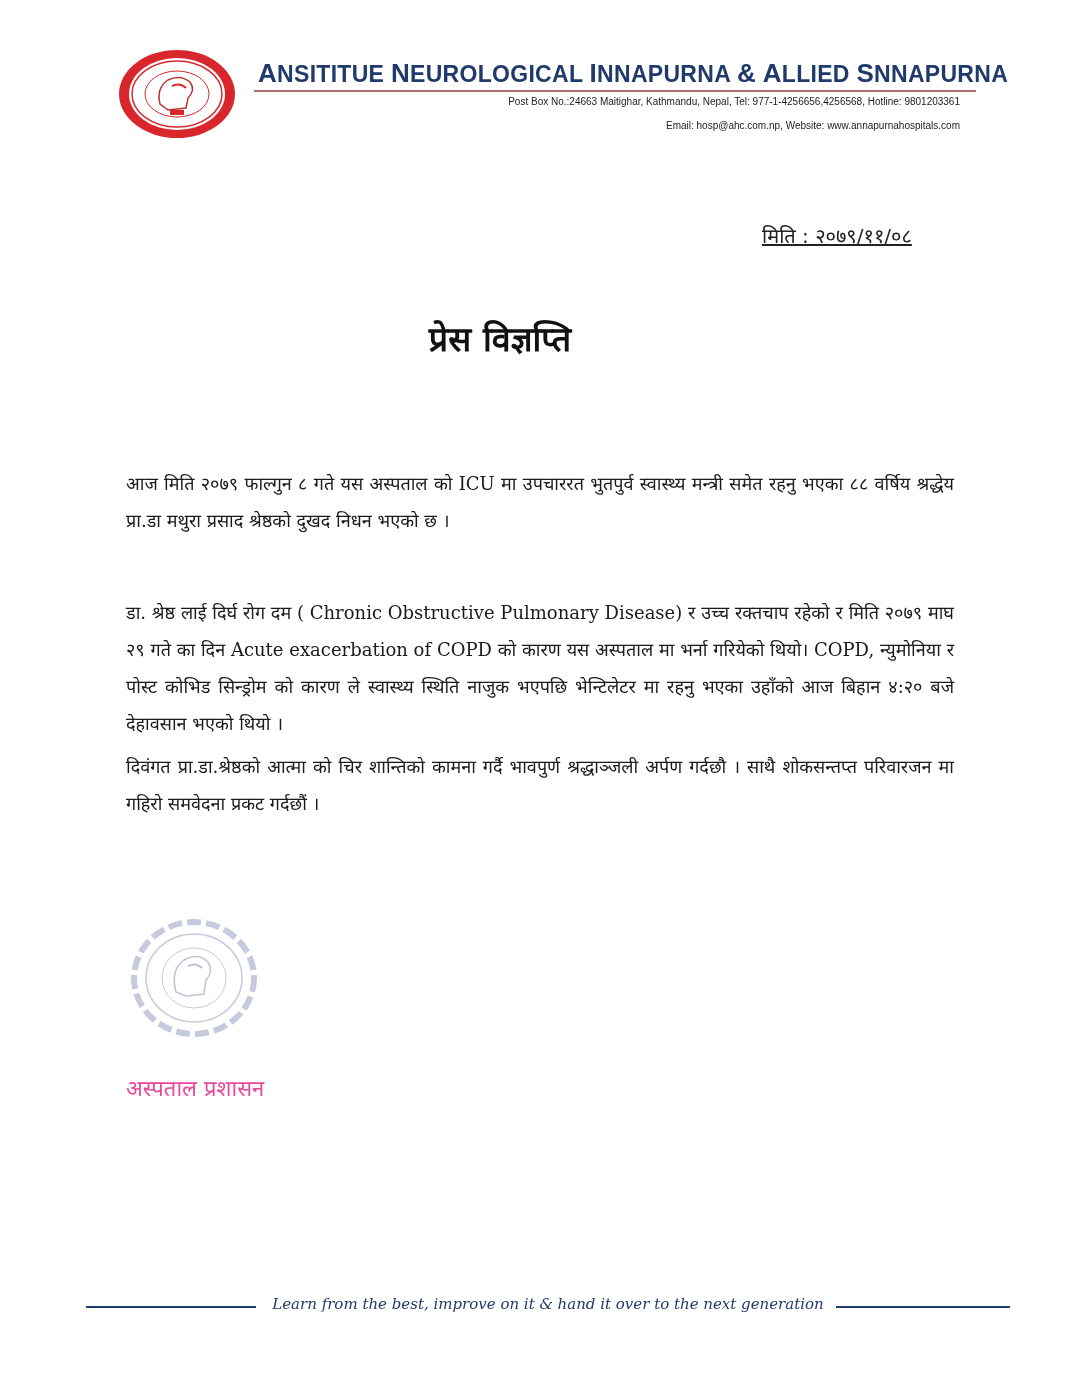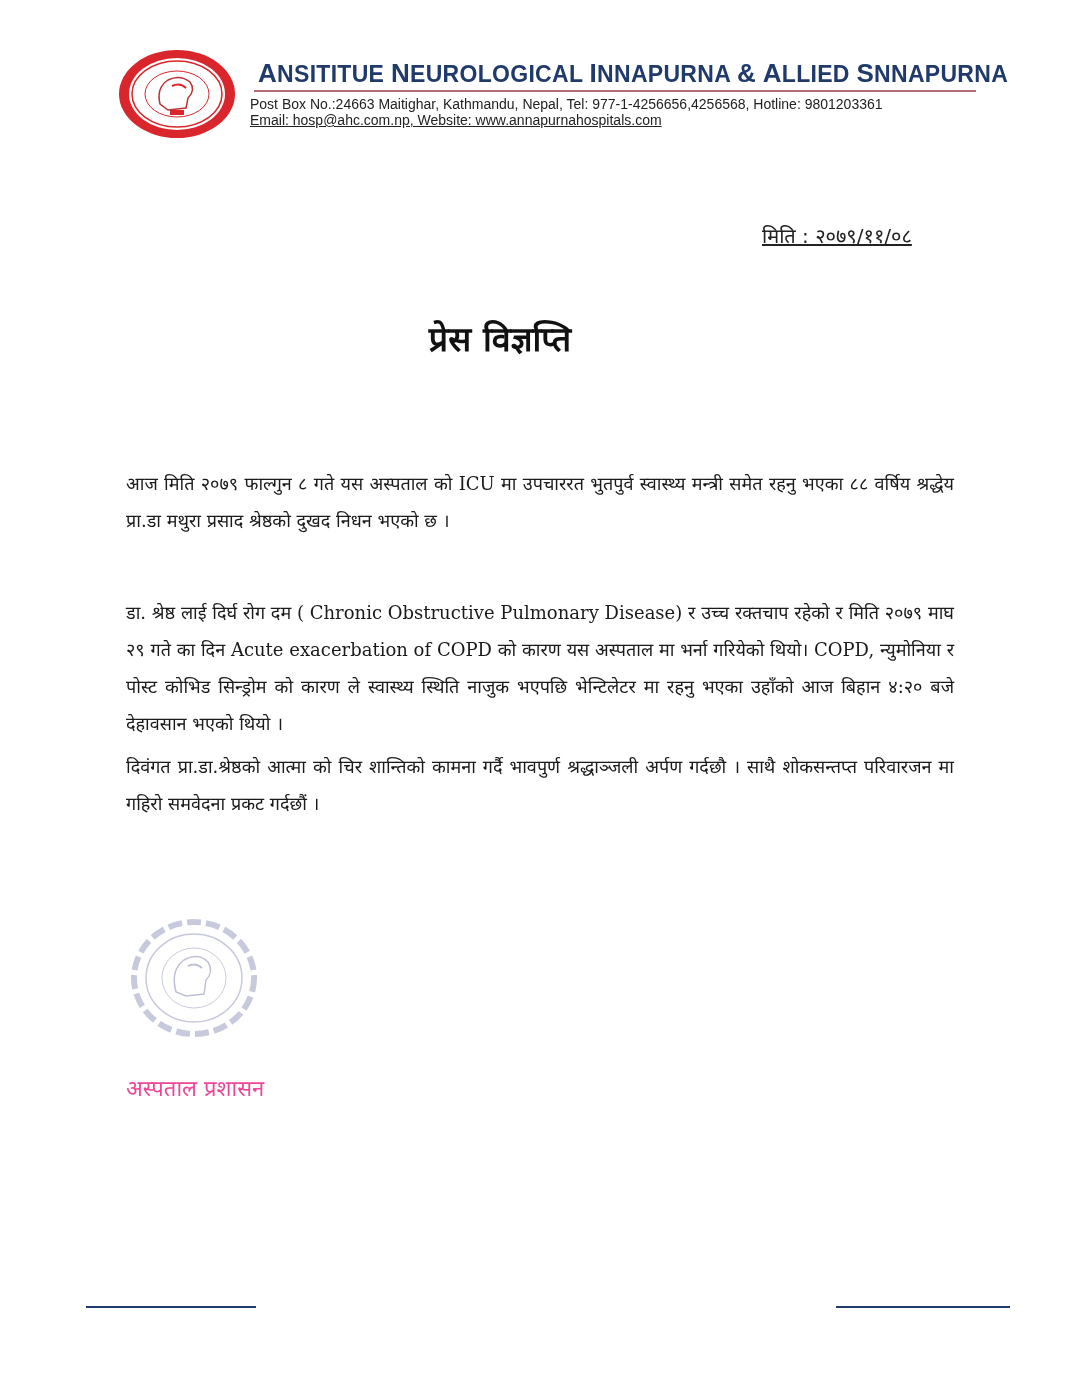--- a/index.html
+++ b/index.html
@@ -2,23 +2,23 @@
 <html><head>
   <meta charset="utf-8">
   <style>
     html, body { margin: 0; padding: 0; background: #ffffff; }
     body { width: 1080px; height: 1397px; position: relative; overflow: hidden; font-family: "Liberation Serif", serif; color: #1a1a1a; }
     .header { position: absolute; left: 0; top: 0; width: 1080px; height: 150px; }
     .logo { position: absolute; left: 116px; top: 48px; width: 122px; height: 92px; }
     .org-name { position: absolute; left: 258px; top: 58px; width: 720px; font-family: "Liberation Sans", sans-serif; font-weight: bold; color: #1f3a6b; font-size: 23px; letter-spacing: 0.3px; white-space: nowrap; font-variant: small-caps; }
     .org-name .big { font-size: 26px; }
     .divider { position: absolute; left: 254px; top: 90px; width: 722px; height: 2px; background: #b56a73; }
-    .contact { position: absolute; left: 250px; width: 710px; text-align: left; font-family: "Liberation Sans", sans-serif; font-size: 14px; color: #222; white-space: nowrap; }
+    .contact { position: absolute; left: 250px; width: 710px; text-align: right; font-family: "Liberation Sans", sans-serif; font-size: 10px; color: #222; white-space: nowrap; }
     .contact.l1 { top: 96px; }
-    .contact.l2 { top: 112px; text-decoration: underline; }
+    .contact.l2 { top: 120px; }
     .date { position: absolute; left: 762px; top: 222px; font-size: 20px; font-family: "DejaVu Sans", sans-serif; color: #222; text-decoration: underline; }
     .title { position: absolute; left: 0; width: 1000px; top: 315px; text-align: center; font-size: 34px; font-weight: bold; font-family: "DejaVu Sans", sans-serif; color: #111; }
     .body-text { position: absolute; left: 126px; width: 828px; font-size: 18px; line-height: 37px; text-align: justify; font-family: "DejaVu Serif", serif; color: #1a1a1a; }
     .p1 { top: 465px; }
     .p2 { top: 594px; }
     .p3 { top: 748px; }
     .stamp { position: absolute; left: 130px; top: 918px; width: 128px; height: 120px; opacity: 0.55; }
     .signature { position: absolute; left: 126px; top: 1072px; font-size: 22px; font-family: "DejaVu Sans", sans-serif; color: #ec4899; }
     .footer { position: absolute; left: 86px; top: 1292px; width: 924px; height: 30px; }
     .footer .line { position: absolute; top: 14px; height: 2px; background: #1f3a6b; }
@@ -62,14 +62,15 @@
   <ellipse cx="64" cy="60" rx="48" ry="44" fill="none" stroke="#9a9ec0" stroke-width="1.5"></ellipse>
   <ellipse cx="64" cy="60" rx="32" ry="30" fill="none" stroke="#9a9ec0" stroke-width="1"></ellipse>
   <path d="M46 74 Q40 52 54 42 Q68 34 78 44 Q84 54 76 62 L74 76 L56 78 Z" fill="none" stroke="#8a8eb5" stroke-width="1.5"></path>
   <path d="M58 48 Q66 44 72 50" fill="none" stroke="#8a8eb5" stroke-width="2"></path>
 </svg>
 
 <div class="signature">अस्पताल प्रशासन</div>
 
 <div class="footer">
   <div class="line left"></div>
+  <div class="motto">Learn from the best, improve on it &amp; hand it over to the next generation</div>
   <div class="line right"></div>
 </div>
 
 </body></html>

